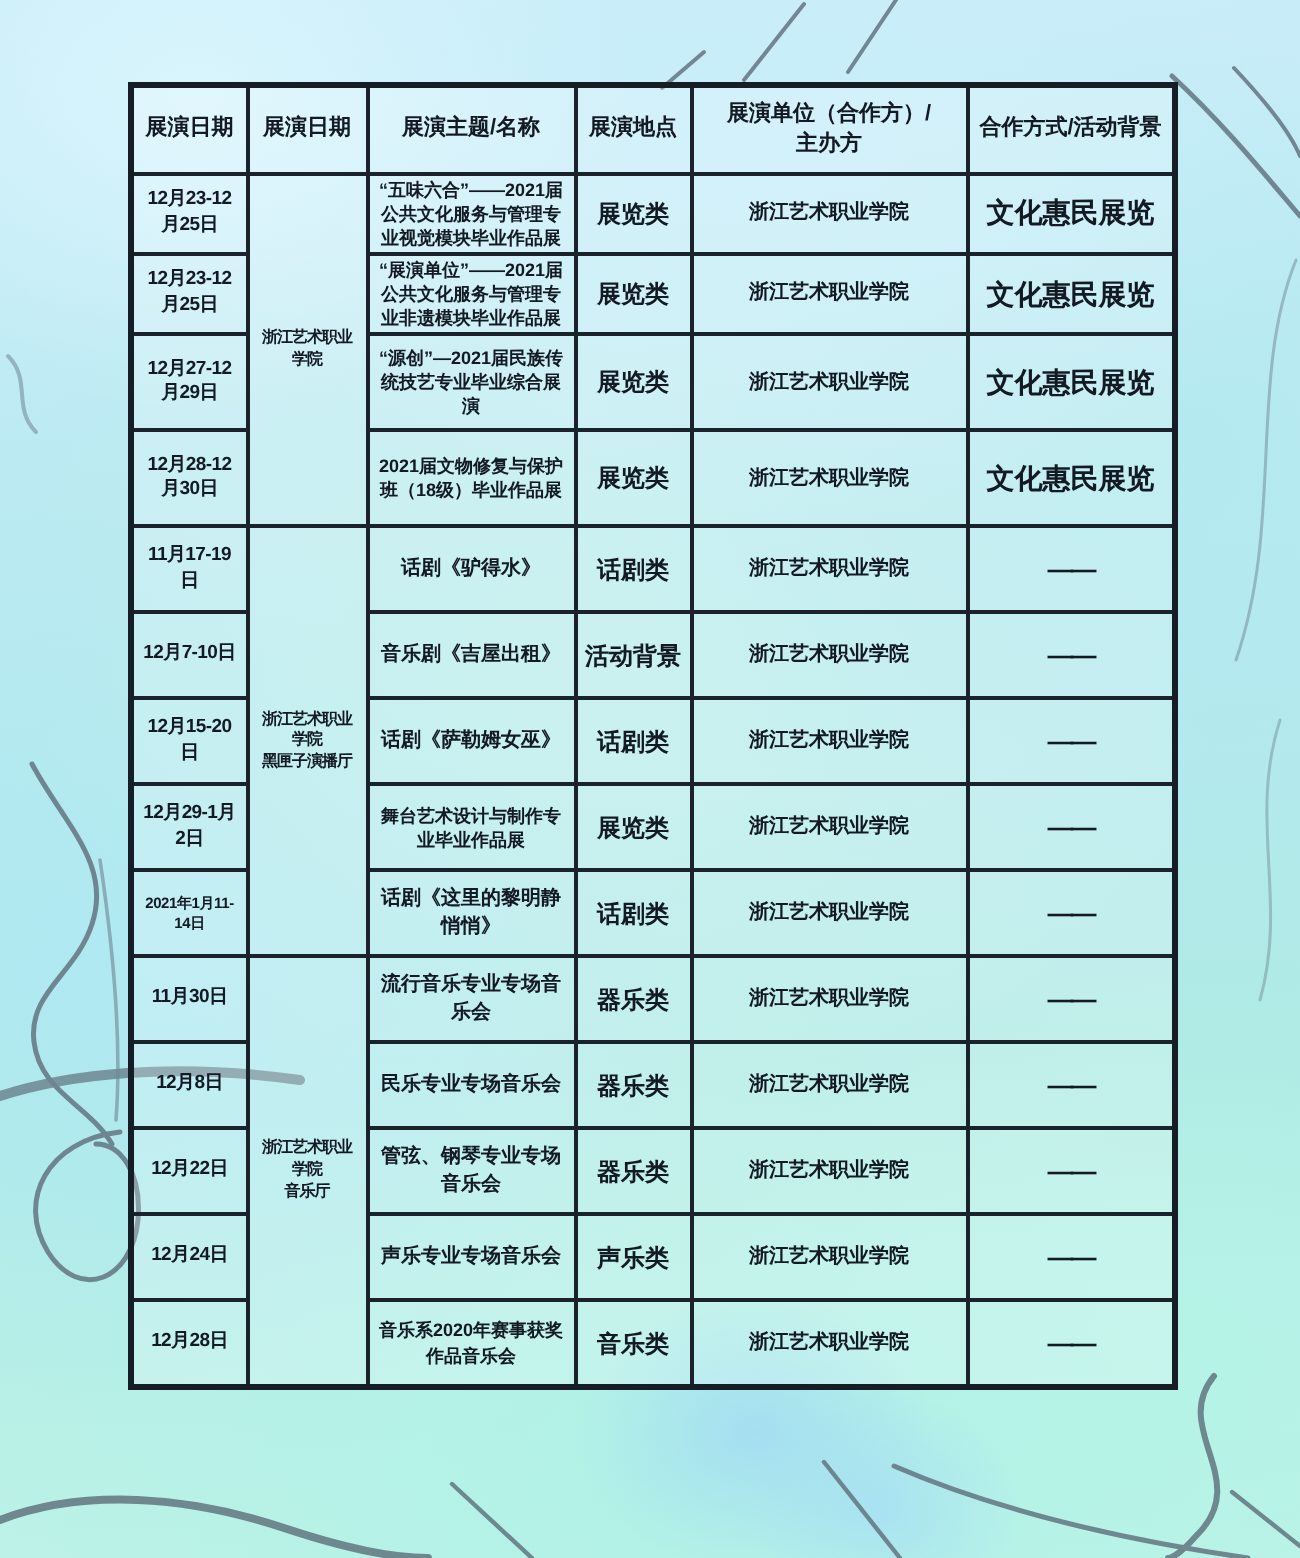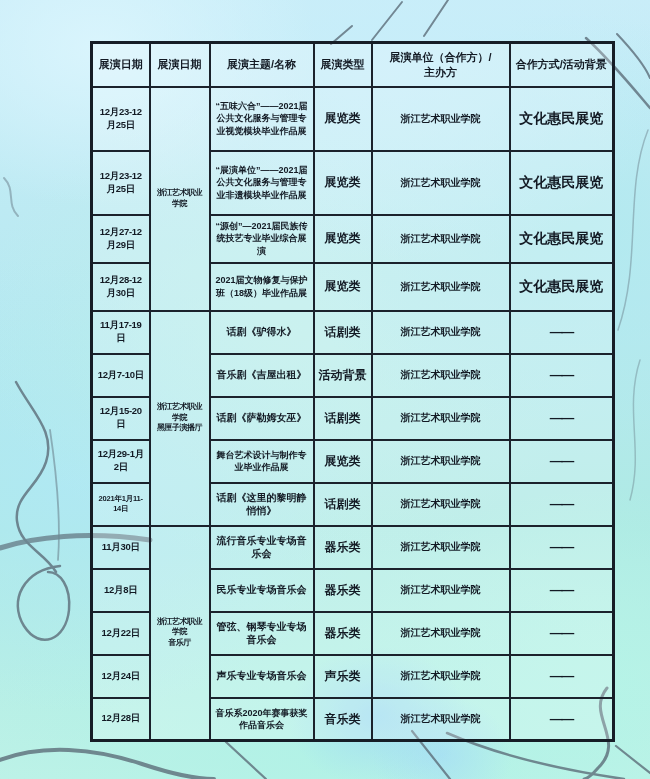--- a/index.html
+++ b/index.html
@@ -30,34 +30,33 @@
     pointer-events: none;
   }
   table.schedule {
     position: absolute;
     left: 64px; top: 41px;
     width: 522px; height: 651px;
     border-collapse: collapse;
     table-layout: fixed;
     border: 3px solid #161d26;
     background: rgba(255,255,255,0.22);
-    margin-left: 26px;
   }
   table.schedule th, table.schedule td {
     border: 2px solid #1b222c;
     text-align: center;
     vertical-align: middle;
     padding: 1px 3px;
     line-height: 1.35;
     color: #131a24;
     overflow: hidden;
   }
   thead tr { height: 44px; }
   tbody tr { height: 43px; }
-  tbody tr:nth-child(1), tbody tr:nth-child(2) { height: 64px; }
+  tbody tr:nth-child(1), tbody tr:nth-child(2) { height: 40px; }
   tbody tr:nth-child(3), tbody tr:nth-child(4) { height: 48px; }
   th { font-size: 11px; font-weight: 700; color: #0f1621; }
   .pre { white-space: pre-line; }
   td.date { font-size: 9.5px; font-weight: 700; color: #1e2f4e; letter-spacing: -0.3px; }
   td.date-sm { font-size: 7.5px; letter-spacing: -0.2px; }
   td.loc { font-size: 8px; font-weight: 700; letter-spacing: -0.5px; color: #16202c; }
   td.theme { font-size: 10px; font-weight: 700; }
   td.theme-sm { font-size: 9px; }
   td.type { font-size: 12px; font-weight: 700; color: #0f151e; }
   td.org { font-size: 10px; font-weight: 700; }
@@ -105,21 +104,21 @@
         <col style="width:104px">
       <col style="width:58px">
         <col style="width:138px">
         <col style="width:104px">
     </colgroup>
     <thead>
       <tr id="header-row">
           <th class="pre">展演日期</th>
           <th class="pre">展演日期</th>
           <th class="pre">展演主题/名称</th>
-          <th class="pre">展演类型</th>
+          <th class="pre">展演地点</th>
           <th class="pre">展演单位（合作方）/
 主办方</th>
           <th class="pre">合作方式/活动背景</th>
         </tr>
     </thead>
     <tbody id="body-rows">
         <tr>
           <td class="date">12月23-12月25日</td>
           <td class="loc pre" rowspan="4">浙江艺术职业学院</td>
           <td class="theme theme-sm">“五味六合”——2021届公共文化服务与管理专业视觉模块毕业作品展</td>

